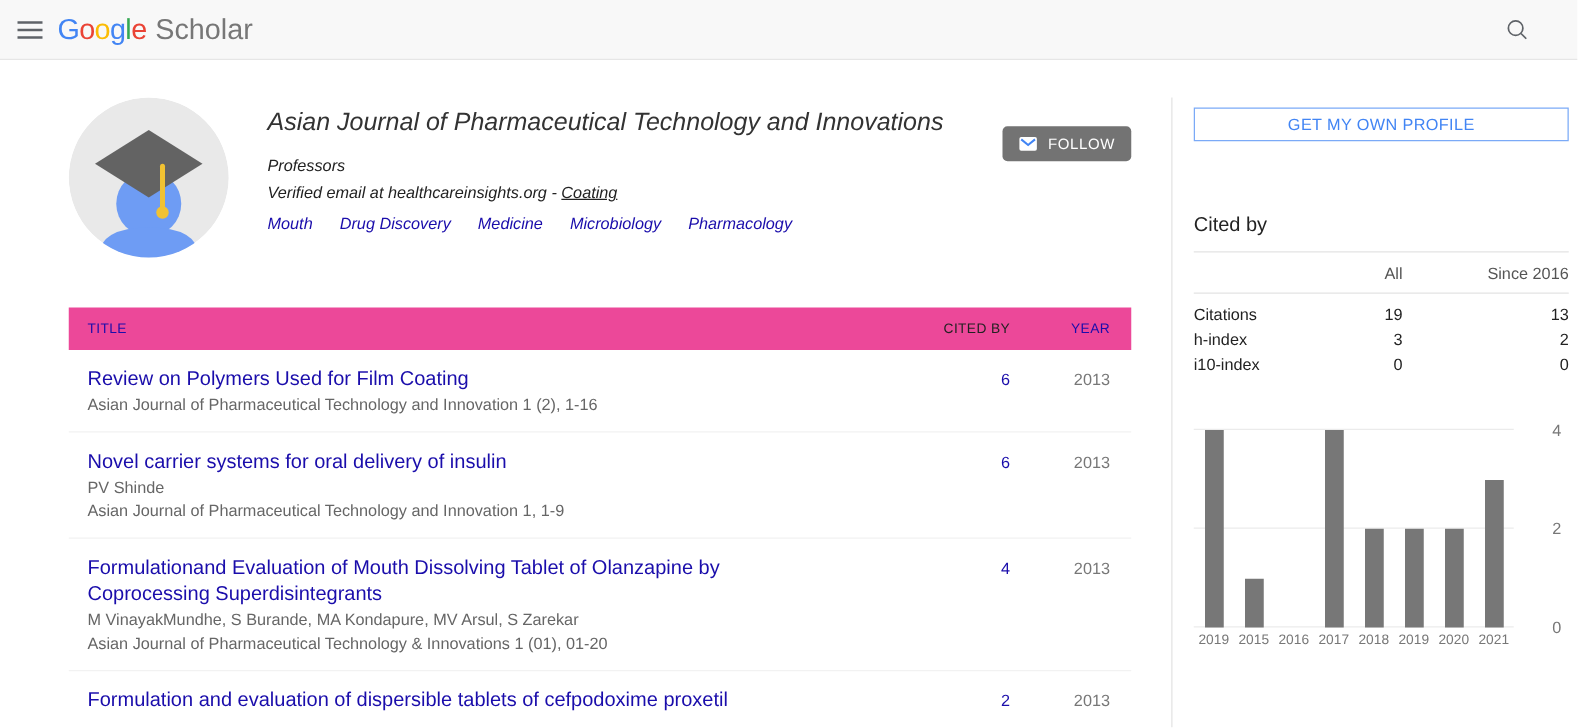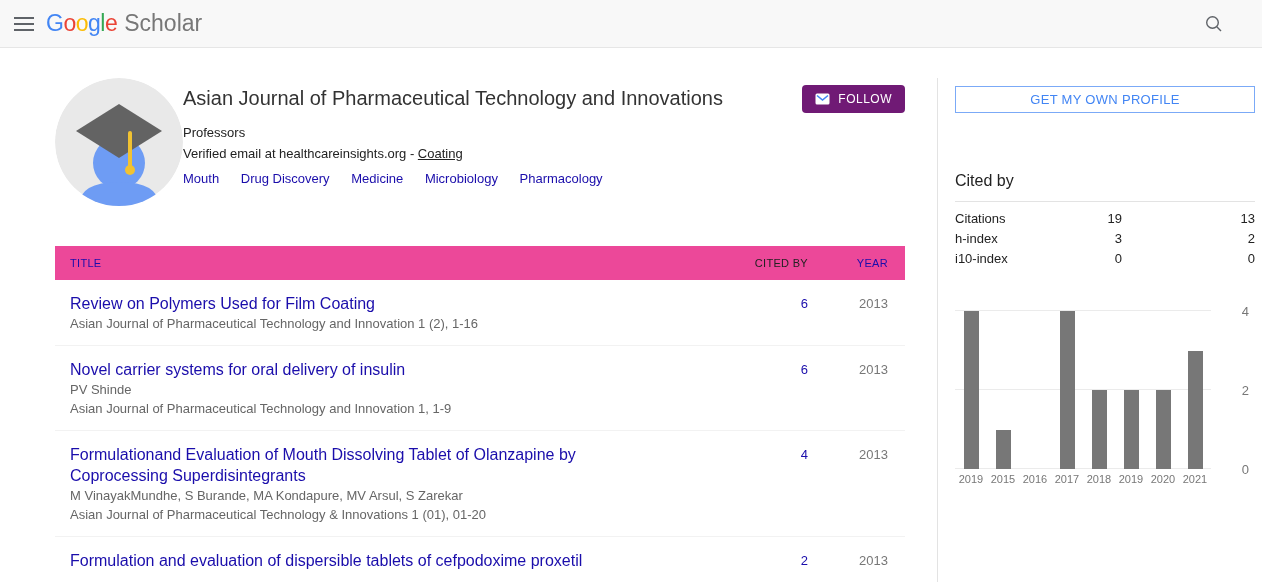--- a/index.html
+++ b/index.html
@@ -20,29 +20,29 @@
 
   
   .page { display:flex; padding:30px 0 0 55px; height:534px; }
   .main { width:850px; flex:0 0 850px; }
   .sidebar { margin-left:32px; border-left:1px solid #e3e3e3; padding-left:17px;
     width:318px; flex:0 0 318px; }
 
   
   .profile { display:flex; }
   .avatar { width:128px; height:128px; flex:0 0 128px; }
-  .pinfo { padding-top:7px; width:560px; }
+  .pinfo { margin-left:31px; padding-top:7px; width:560px;font-style:italic; }
   .pname { font-size:20px; line-height:26px; color:#333; font-weight:400; max-width:560px; }
   .paffil { margin-top:14px; font-size:13px; color:#222; }
   .pemail { margin-top:6px; font-size:13px; color:#222; }
   .pemail a { color:#222; text-decoration:underline; cursor:pointer; }
   .pinterests { margin-top:10px; font-size:13px; }
   .pinterests a { color:#1a0dab; text-decoration:none; margin-right:18px; cursor:pointer; }
-  .follow-btn { margin-left:auto; margin-top:7px; height:28px; padding:0 13px;
-    background:#701a75; border:none; border-radius:4px; color:#fff; font-size:12px;
+  .follow-btn { margin-left:auto; margin-top:23px; height:28px; padding:0 13px;
+    background:#737373; border:none; border-radius:4px; color:#fff; font-size:12px;
     font-family:"Liberation Sans",sans-serif; letter-spacing:0.5px; display:flex;
     align-items:center; gap:8px; cursor:pointer; flex:0 0 auto; align-self:flex-start; }
 
   
   .articles { margin-top:40px; }
   .art-head { display:grid; grid-template-columns:1fr 120px 97px; height:34px;
     align-items:center; background:#ec4899; font-size:11px; letter-spacing:0.3px; }
   .art-head .h-title { padding-left:15px; color:#1a0dab; cursor:pointer; }
   .art-head .h-cited { text-align:right; color:#222; }
   .art-head .h-year { text-align:right; padding-right:17px; color:#1a0dab; cursor:pointer; }
@@ -190,20 +190,25 @@
         <div class="art-year">2013</div>
       </div>
     </div>
   </div>
 
   <div class="sidebar">
     <button class="get-profile">GET MY OWN PROFILE</button>
 
     <div class="citedby-title">Cited by</div>
     <hr class="cb-rule">
+    <div class="cb-cols">
+      <div></div>
+      <div>All</div>
+      <div>Since 2016</div>
+    </div>
     <div class="cb-stats">
       <div class="cb-row">
         <div class="lbl">Citations</div>
         <div class="num">19</div>
         <div class="num">13</div>
       </div>
       <div class="cb-row">
         <div class="lbl">h-index</div>
         <div class="num">3</div>
         <div class="num">2</div>

